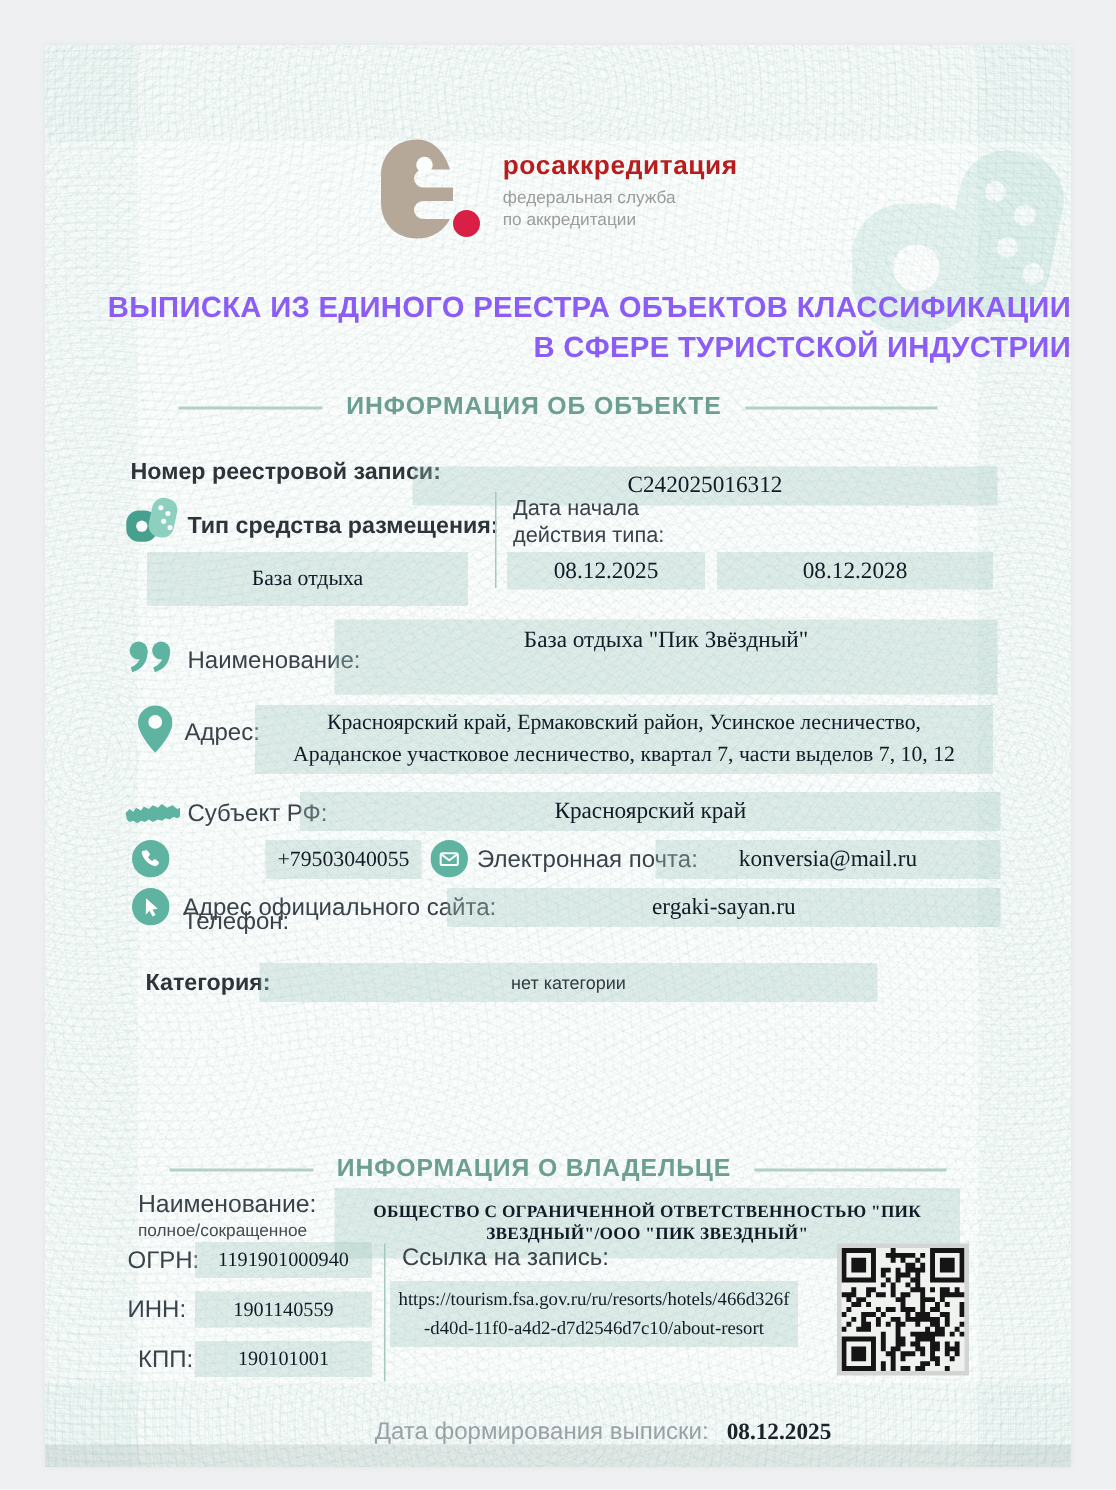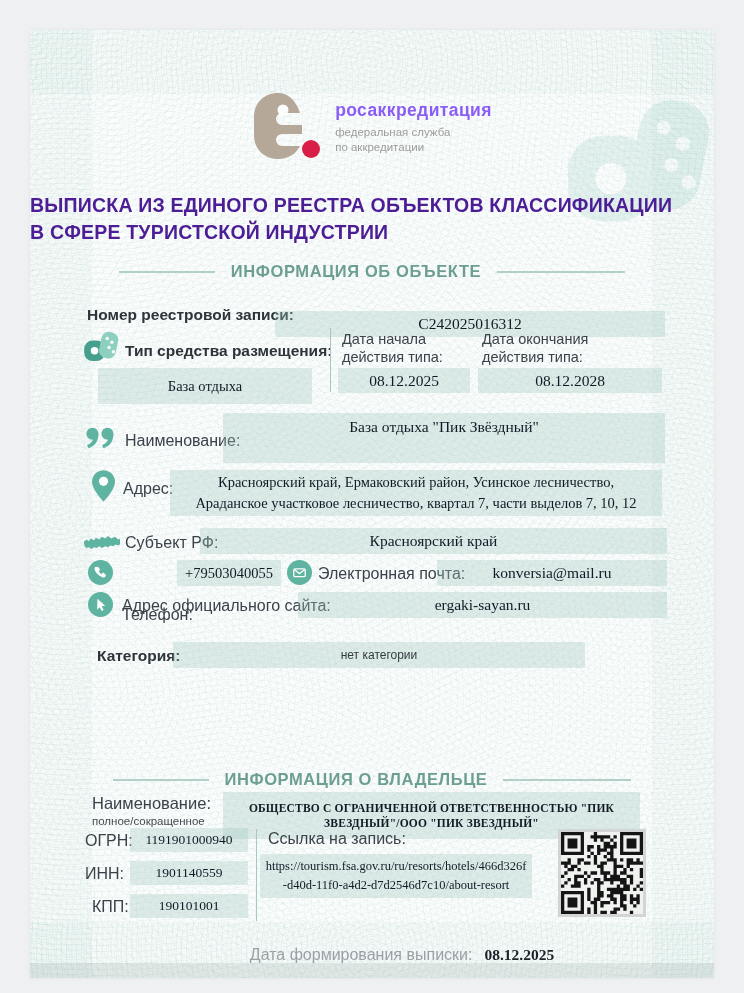--- a/index.html
+++ b/index.html
@@ -30,26 +30,26 @@
   .edge.b{left:0;bottom:0;right:0;height:56px;}
   .edge.l{left:0;top:0;bottom:0;width:62px;}
   .edge.r{right:0;top:0;bottom:0;width:62px;}
   .bottom-strip{position:absolute;left:0;right:0;bottom:0;height:15px;background:rgba(152,168,164,.22);}
 
   
   .wm{position:absolute;left:538px;top:58px;width:156px;height:150px;opacity:.14;pointer-events:none;}
 
   
   .logo-row{position:absolute;left:0;right:0;top:62px;display:flex;justify-content:center;align-items:center;gap:13px;}
-  .brand{font-size:17.5px;font-weight:700;color:#8b5cf6;letter-spacing:.4px;}
+  .brand{font-size:17.5px;font-weight:700;color:#b91c1c;letter-spacing:.4px;}
   .brand-sub{font-size:11.5px;color:#9c9c9c;line-height:1.3;margin-top:4px;}
 
   
-  .title{position:absolute;left:0;right:0;top:162px;text-align:left;
-    font-size:19.5px;font-weight:700;color:#4c1d95;line-height:27px;letter-spacing:.2px;}
+  .title{position:absolute;left:0;right:0;top:162px;text-align:right;
+    font-size:19.5px;font-weight:700;color:#8b5cf6;line-height:27px;letter-spacing:.2px;}
 
   
   .sec{position:absolute;left:0;right:0;display:flex;align-items:center;justify-content:center;gap:16px;}
   .sec .txt{font-size:16.5px;font-weight:700;color:#6d9e92;letter-spacing:.6px;}
   .sec .ln{height:2px;background:#b3d0c8;}
   .sec .ln.left{width:96px;}
   .sec .ln.right{width:128px;}
 
   .lbl{position:absolute;font-size:15.5px;color:#3a424a;}
   .lbl.b{font-weight:700;color:#2d343a;}
@@ -130,21 +130,20 @@
     <circle cx="11" cy="21" r="4" fill="#fcfdfd"></circle>
     <rect x="17" y="1" width="18" height="28" rx="8" fill="#8ed0c0" transform="rotate(12 26 15)"></rect>
     <circle cx="24.5" cy="8" r="1.8" fill="#fcfdfd"></circle>
     <circle cx="29.5" cy="12" r="1.8" fill="#fcfdfd"></circle>
     <circle cx="26.5" cy="17.5" r="1.8" fill="#fcfdfd"></circle>
     <circle cx="31" cy="22" r="1.8" fill="#fcfdfd"></circle>
   </svg>
   <div class="lbl b" style="left:95px;top:312px;">Тип средства размещения:</div>
   <div class="vdiv" style="left:300px;top:298px;height:64px;"></div>
   <div class="lbl sm" style="left:312px;top:300px;width:125px;">Дата начала действия типа:</div>
-  <div class="lbl sm" style="left:452px;top:300px;width:140px;">Дата окончания действия типа:</div>
   <div class="bar" style="left:68px;top:338px;width:214px;height:36px;font-size:14.5px;">База отдыха</div>
   <div class="bar" style="left:308px;top:338px;width:132px;height:25px;">08.12.2025</div>
   <div class="bar" style="left:448px;top:338px;width:184px;height:25px;">08.12.2028</div>
 
   <svg class="ic" style="left:56px;top:397px;" width="30" height="22" viewBox="0 0 28 20">
     <g fill="#5fb3a1">
       <circle cx="6" cy="6" r="5.6"></circle>
       <path d="M11.6 6c0 7-3 11.5-9.5 13.5l-1-3c4.5-1.8 6.5-5 6.5-10.5z"></path>
       <circle cx="20" cy="6" r="5.6"></circle>
       <path d="M25.6 6c0 7-3 11.5-9.5 13.5l-1-3c4.5-1.8 6.5-5 6.5-10.5z"></path>

